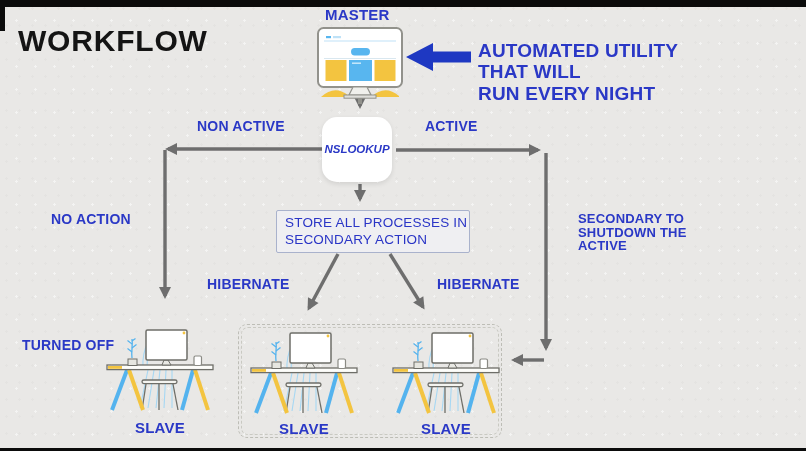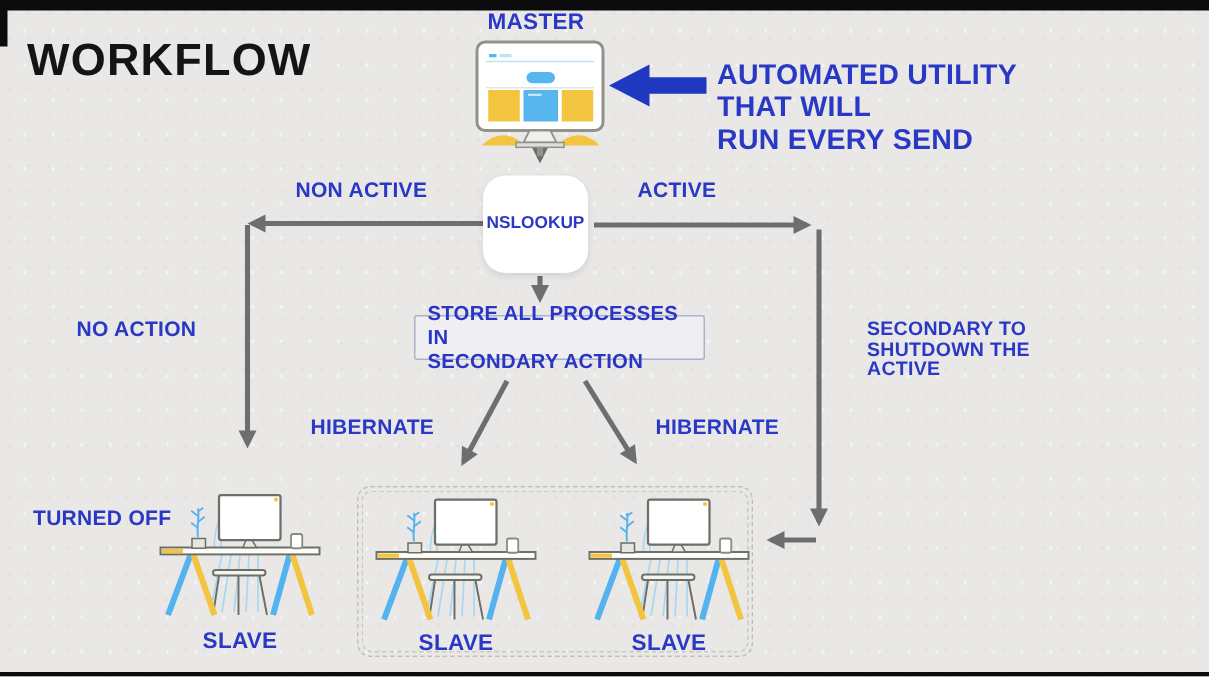--- a/index.html
+++ b/index.html
@@ -19,27 +19,27 @@
   .edge-left{left:0;top:0;width:5px;height:31px;}
 
   .lbl{position:absolute;color:#2a38c6;font-weight:bold;letter-spacing:.2px;line-height:1.12;}
   .title{position:absolute;left:18px;top:24px;color:#141414;font-size:30px;font-weight:800;letter-spacing:.8px;}
 
   .box{position:absolute;box-sizing:border-box;}
   .nslookup-box{
     left:322px;top:117px;width:70px;height:65px;background:#ffffff;border-radius:15px;
     box-shadow:0 2px 5px rgba(0,0,0,0.10);
     display:flex;flex-direction:column;align-items:center;justify-content:center;
-    color:#2a38c6;font-weight:bold;font-size:11.5px;line-height:1.25;text-align:left;
+    color:#2a38c6;font-weight:bold;font-size:11.5px;line-height:1.25;text-align:left;font-style:italic;
   }
   .store-box{
-    left:276px;top:210px;width:194px;height:30px;background:#efeff2;
+    left:276px;top:210px;width:194px;height:43px;background:#efeff2;
     border:1px solid #a9b2cc;border-radius:2px;
     display:flex;flex-direction:column;justify-content:center;padding-left:8px;
-    color:#2a35c6;font-weight:bold;font-size:13.5px;line-height:1.2;letter-spacing:.2px;
+    color:#2a35c6;font-weight:normal;font-size:13.5px;line-height:1.2;letter-spacing:.2px;
   }
   .dashed-box{
     position:absolute;left:238px;top:324px;width:262px;height:112px;
     border:1.5px dashed #bdbdb6;border-radius:9px;
   }
   .dashed-box-inner{
     position:absolute;left:2px;top:2px;right:2px;bottom:2px;
     border:1px dashed #c9c9c2;border-radius:7px;
   }
   svg{display:block;}
@@ -171,21 +171,21 @@
   <div class="abs" style="left:388px;top:327px">
     <svg width="116" height="88">
         <use href="#desk"></use>
       </svg>
   </div>
 
   <div class="lbl" style="left:325px;top:7px;font-size:15px">MASTER</div>
 
   <div class="lbl" style="left:478px;top:40px;font-size:19px;width:210px">
     <div>AUTOMATED UTILITY THAT WILL</div>
-    <div>RUN EVERY SEND</div>
+    <div>RUN EVERY NIGHT</div>
   </div>
 
   <div class="lbl" style="left:197px;top:119px;font-size:14px">NON ACTIVE</div>
   <div class="lbl" style="left:425px;top:119px;font-size:14px">ACTIVE</div>
 
   <div class="lbl" style="left:51px;top:212px;font-size:14px">NO ACTION</div>
 
   <div class="lbl" style="left:578px;top:212px;font-size:13px;line-height:13.5px">
     <div>SECONDARY TO</div>
     <div>SHUTDOWN THE</div>

